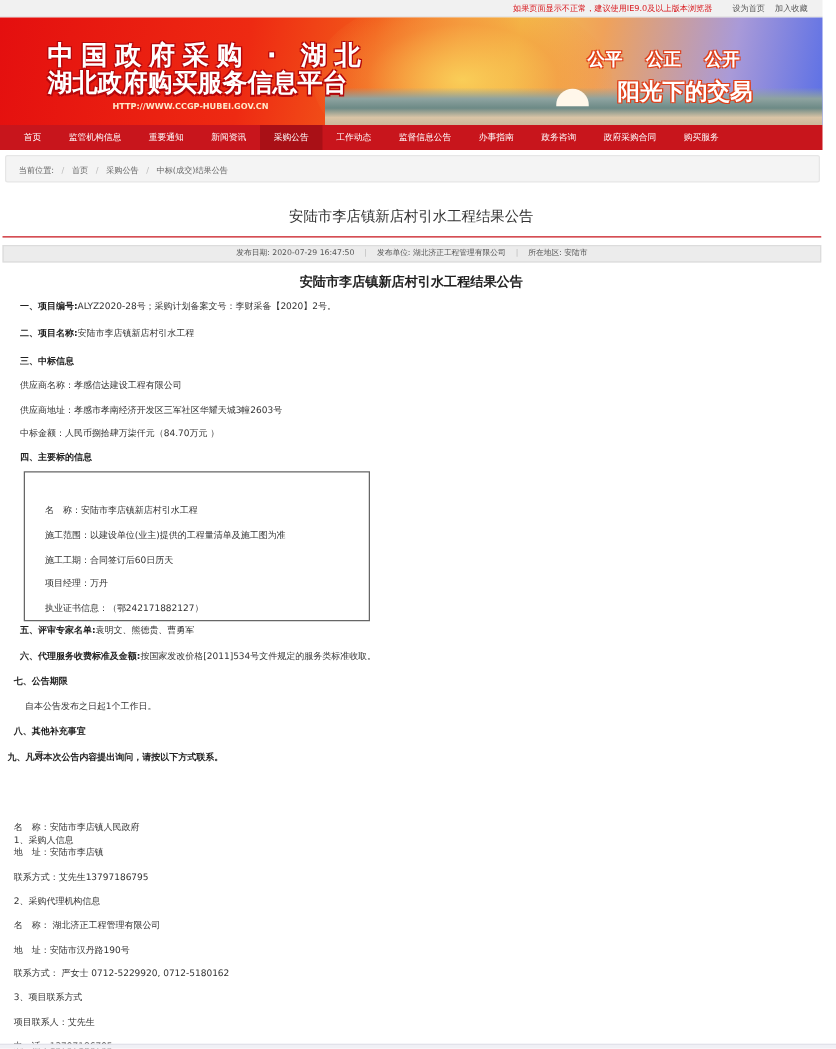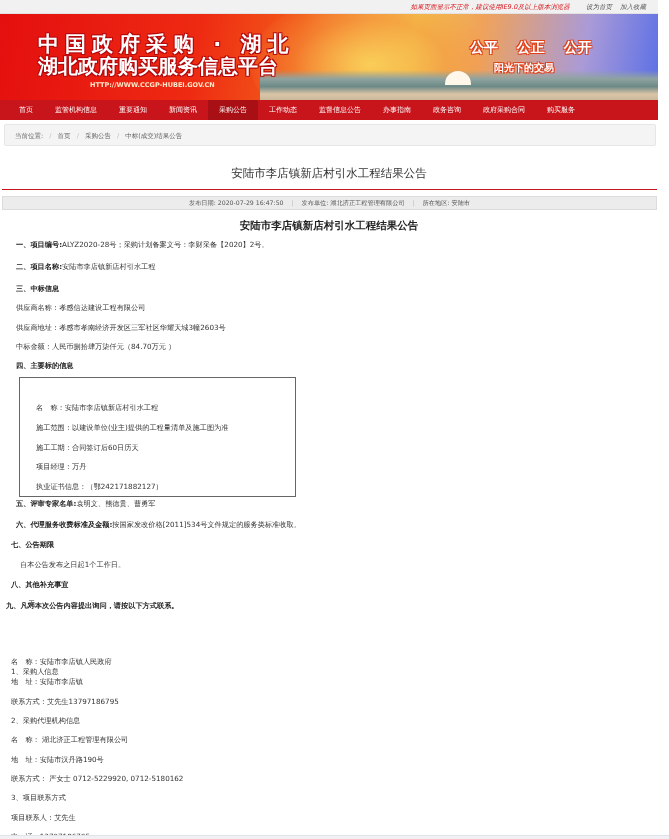--- a/index.html
+++ b/index.html
@@ -1,39 +1,39 @@
 <!DOCTYPE html>
 <html><head>
 <meta charset="utf-8">
 <style>
   * { box-sizing: border-box; margin: 0; padding: 0; }
   html, body { width: 669px; height: 839px; overflow: hidden; background: #ffffff; }
   body { font-family: "DejaVu Sans", "Liberation Sans", sans-serif; color: #333; font-size: 7px; position: relative; }
 
   .topbar { position: absolute; left: 0; top: 0; width: 658px; height: 14px; background: #f1f1f1; border-bottom: 1px solid #e2e2e2; }
   .topbar .left { position: absolute; left: 11px; top: 3px; font-size: 6.5px; color: #555; white-space: nowrap; }
-  .topbar .right { position: absolute; right: 12px; top: 3px; font-size: 6.5px; white-space: nowrap; font-style: italic; }
+  .topbar .right { position: absolute; right: 12px; top: 3px; font-size: 6.5px; white-space: nowrap; }
   .topbar .warn { color: #d8161b; margin-right: 8px; }
   .topbar .lnk { color: #555; margin-left: 6px; }
 
   .banner { position: absolute; left: 0; top: 14px; width: 658px; height: 86px; overflow: hidden;
     background: linear-gradient(100deg, #e40f0f 0%, #ee2a12 30%, #f25a1a 45%, #f5a040 55%, #f3c24c 62%, #f0a25a 72%, #a99ad8 88%, #5a6fe6 100%); text-align: right; }
   .banner .glow { position: absolute; left: 250px; top: -20px; width: 240px; height: 140px; border-radius: 50%;
     background: radial-gradient(ellipse at center, rgba(250,210,90,0.9) 0%, rgba(245,150,60,0.5) 45%, rgba(240,80,30,0) 75%); }
   .banner .city { position: absolute; left: 260px; bottom: 0; width: 398px; height: 30px;
     background: linear-gradient(180deg, rgba(120,150,150,0.0) 0%, #8ea3a0 30%, #6d8a86 55%, #d9c4a6 80%, #cbb89a 100%); }
   .banner .sun { position: absolute; left: 445px; top: 57px; width: 26px; height: 14px; border-radius: 13px 13px 0 0; background: #fff7ea; }
   .banner .t1 { position: absolute; left: 38px; top: 16px; font-size: 21px; font-weight: bold; color: #ffffff; letter-spacing: 6px;
     text-shadow: 1px 1px 0 #b3080c, -1px -1px 0 #b3080c, 1px -1px 0 #b3080c, -1px 1px 0 #b3080c; white-space: nowrap; }
   .banner .t2 { position: absolute; left: 38px; top: 39px; font-size: 20px; font-weight: bold; color: #ffffff; letter-spacing: 0px;
     text-shadow: 1px 1px 0 #b3080c, -1px -1px 0 #b3080c, 1px -1px 0 #b3080c, -1px 1px 0 #b3080c; white-space: nowrap; }
   .banner .url { position: absolute; left: 90px; top: 67px; font-size: 6.5px; font-weight: bold; color: #ffe9c9; white-space: nowrap; }
   .banner .s1 { position: absolute; left: 470px; top: 25px; font-size: 14px; color: #fff; font-weight: bold; white-space: nowrap;
     text-shadow: 1px 1px 0 #e0401a, -1px -1px 0 #e0401a, 1px -1px 0 #e0401a, -1px 1px 0 #e0401a; word-spacing: 14px; }
-  .banner .s2 { position: absolute; left: 494px; top: 47px; font-size: 10px; color: #fff; font-weight: bold; white-space: nowrap;
+  .banner .s2 { position: absolute; left: 494px; top: 47px; font-size: 18px; color: #fff; font-weight: bold; white-space: nowrap;
     text-shadow: 1px 1px 0 #e0401a, -1px -1px 0 #e0401a, 1px -1px 0 #e0401a, -1px 1px 0 #e0401a; }
 
   .nav { position: absolute; left: 0; top: 100px; width: 658px; height: 20px; background: #c8151c; display: flex; padding-left: 8px; }
   .nav .item { height: 20px; line-height: 20px; font-size: 7px; color: #fff; padding: 0 11px; white-space: nowrap; }
   .nav .item.active { background: #a91016; }
 
   .crumb { position: absolute; left: 4px; top: 124px; width: 652px; height: 22px; background: #f4f4f4; border: 1px solid #e6e6e6; border-radius: 2px; }
   .crumb .in { position: absolute; left: 10px; top: 7px; font-size: 6.5px; color: #666; white-space: nowrap; }
   .crumb .sep { color: #bbb; margin: 0 4px; }
 

